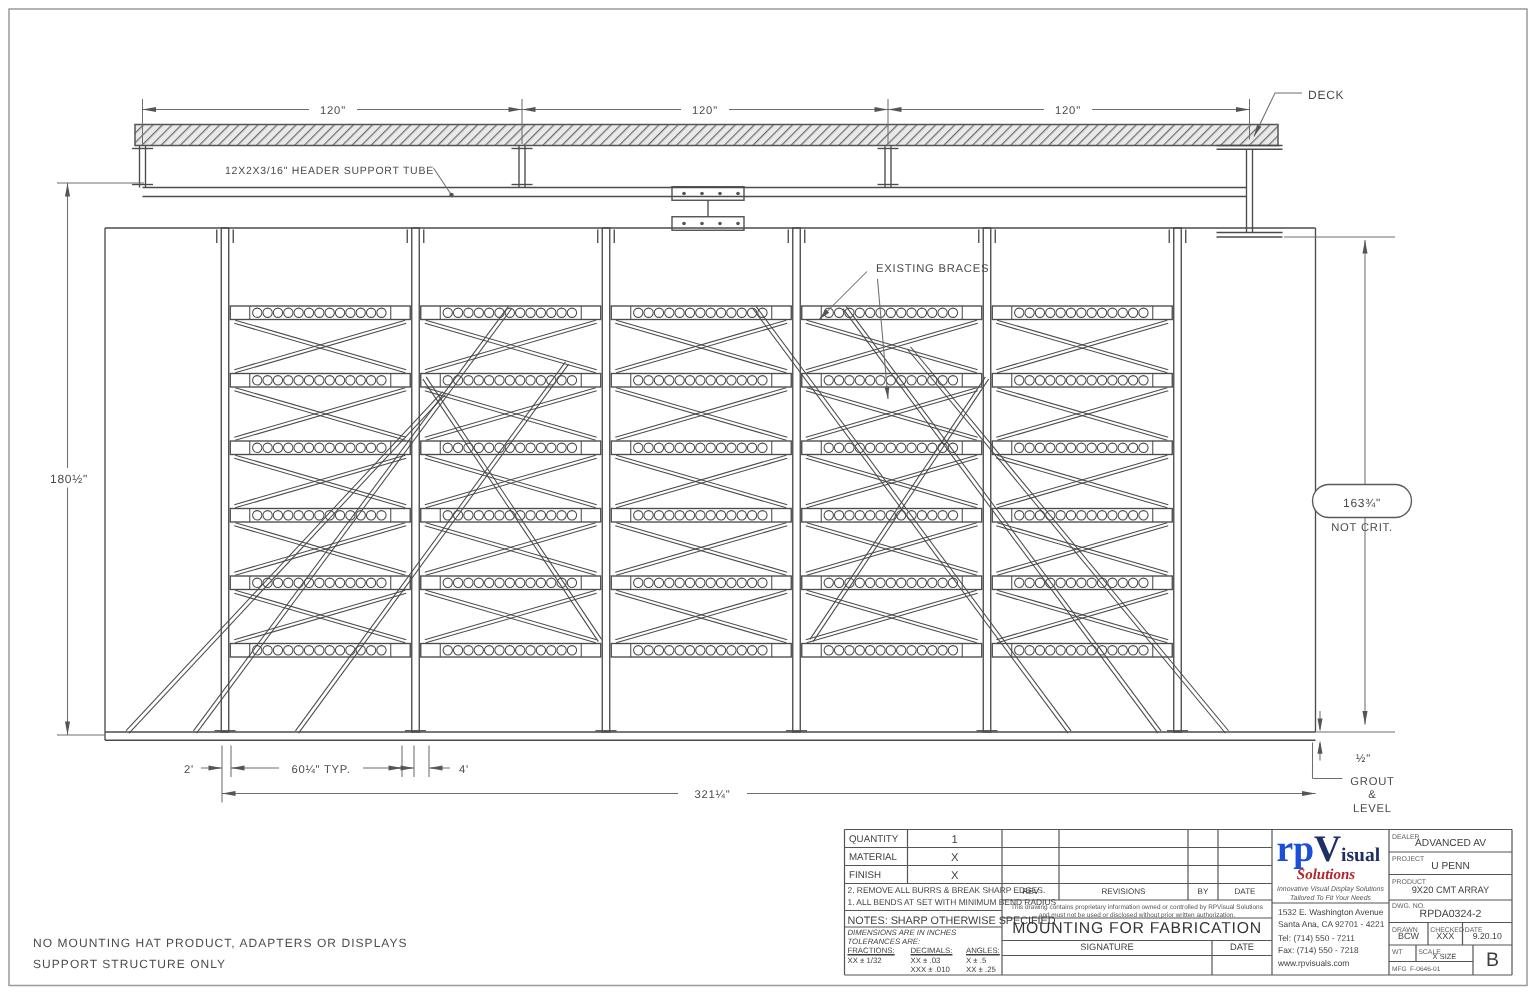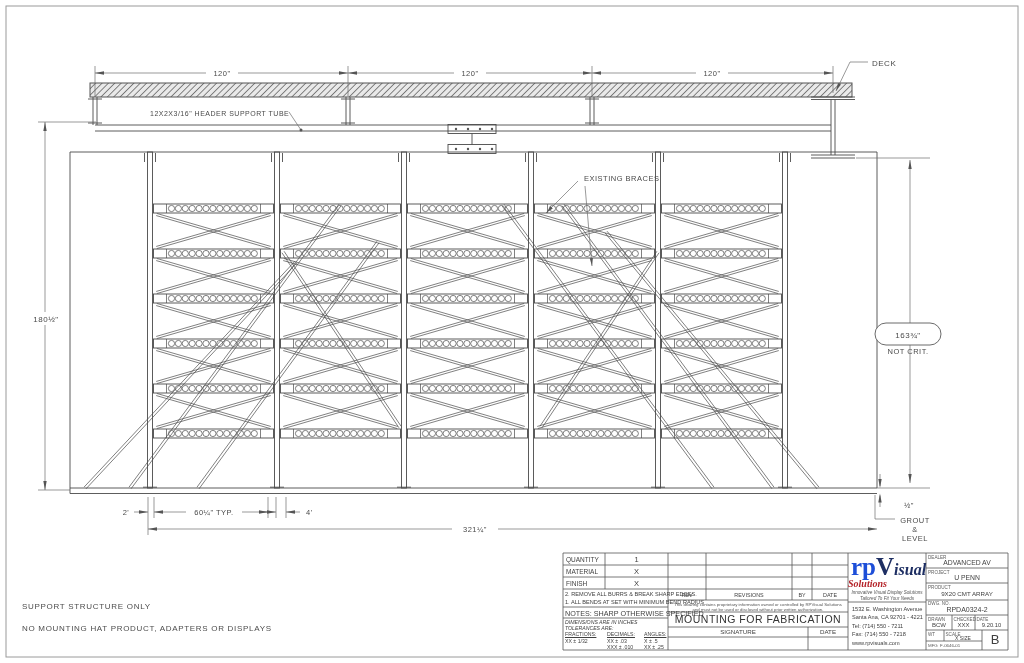--- a/index.html
+++ b/index.html
@@ -12,21 +12,21 @@
   .dim{stroke:#6e6e6e;stroke-width:.7;fill:none;}
   .tb{stroke:#555;stroke-width:.8;fill:none;}
   .wbg{fill:#fff;stroke:none;}
   .arr{fill:#555;stroke:none;}
   .txt{position:absolute;white-space:nowrap;color:#3f3f3f;}
   .ctr{text-align:center;white-space:normal;}
   .lbl{color:#606060;}
   .foot{font-size:8px;letter-spacing:.7px;color:#4c4c4c;}
   .logo-row{display:flex;align-items:baseline;font-family:"Liberation Serif",serif;font-weight:bold;}
   .lg-rp,.lg-v{font-size:25px;line-height:22px;}
-  .lg-isual{font-size:16px;font-style:italic;}
+  .lg-isual{font-size:13px;}
   .lg-sol{font-family:"Liberation Serif",serif;font-style:italic;font-weight:bold;font-size:10px;}
   .tag{font-style:italic;font-size:4.6px;color:#555;}
   .u{text-decoration:underline;}
 </style>
 </head>
 <body>
 
 <div id="sheet">
 
   <svg width="1024" height="663" viewBox="0 0 1024 663">
@@ -817,21 +817,21 @@
     <text x="126" y="515" font-size="7.5" text-anchor="middle">2'</text>
     <text x="214" y="515" font-size="7.5" text-anchor="middle">60¼" TYP.</text>
     <text x="306" y="515" font-size="7.5">4'</text>
     <text x="475" y="532" font-size="7.5" text-anchor="middle">321¼"</text>
     <text x="909" y="508" font-size="7.5" text-anchor="middle">½"</text>
     <text x="915" y="523" font-size="7.5" text-anchor="middle">GROUT</text>
     <text x="915" y="532" font-size="7.5" text-anchor="middle">&amp;</text>
     <text x="915" y="541" font-size="7.5" text-anchor="middle">LEVEL</text>
   </svg>
 
-  <div class="txt foot" style="left:22px;top:602px;">SUPPORT STRUCTURE ONLY</div>
+  <div class="txt foot" style="left:22px;top:638px;">SUPPORT STRUCTURE ONLY</div>
   <div class="txt foot" style="left:22px;top:624px;">NO MOUNTING HAT PRODUCT, ADAPTERS OR DISPLAYS</div>
 
   <div class="txt" style="left:566px;top:556px;font-size:6.5px;">QUANTITY</div>
   <div class="txt ctr" style="left:605px;top:555px;width:63px;font-size:7.5px;">1</div>
   <div class="txt" style="left:566px;top:568px;font-size:6.5px;">MATERIAL</div>
   <div class="txt ctr" style="left:605px;top:567px;width:63px;font-size:7.5px;">X</div>
   <div class="txt" style="left:566px;top:580px;font-size:6.5px;">FINISH</div>
   <div class="txt ctr" style="left:605px;top:579px;width:63px;font-size:7.5px;">X</div>
 
   <div class="txt" style="left:565px;top:591px;font-size:5.6px;">2. REMOVE ALL BURRS &amp; BREAK SHARP EDGES.</div>
@@ -857,21 +857,21 @@
   <div class="txt ctr" style="left:670px;top:601.5px;width:176px;font-size:4.3px;line-height:5.2px;color:#555;">This drawing contains proprietary information owned or controlled by RPVisual Solutions and must not be used or disclosed without prior written authorization.</div>
   <div class="txt ctr" style="left:668px;top:613px;width:180px;font-size:10.5px;letter-spacing:.5px;color:#333;">MOUNTING FOR FABRICATION</div>
   <div class="txt ctr" style="left:668px;top:628px;width:140px;font-size:6.2px;">SIGNATURE</div>
   <div class="txt ctr" style="left:808px;top:628px;width:40px;font-size:6.2px;">DATE</div>
 
   <div class="txt logo-row" style="left:851px;top:556px;">
     <span class="lg-rp" style="color:#1d4ed8;">rp</span>
       <span class="lg-v" style="color:#1e2f63;">V</span>
       <span class="lg-isual" style="color:#1e2f63;">isual</span>
   </div>
-  <div class="txt lg-sol" style="left:848px;top:578px;width:72px;text-align:left;color:#b5242a;">Solutions</div>
+  <div class="txt lg-sol" style="left:848px;top:578px;width:72px;text-align:center;color:#b5242a;">Solutions</div>
   <div class="txt ctr tag" style="left:848px;top:589.5px;width:78px;">Innovative Visual Display Solutions</div>
   <div class="txt ctr tag" style="left:848px;top:595.5px;width:78px;">Tailored To Fit Your Needs</div>
 
   <div class="txt" style="left:852px;top:605px;font-size:5.6px;line-height:8.4px;white-space:normal;width:72px;">
     <div>1532 E. Washington Avenue</div>
     <div>Santa Ana, CA 92701 - 4221</div>
     <div>Tel: (714) 550 - 7211</div>
     <div>Fax: (714) 550 - 7218</div>
     <div>www.rpvisuals.com</div>
   </div>

